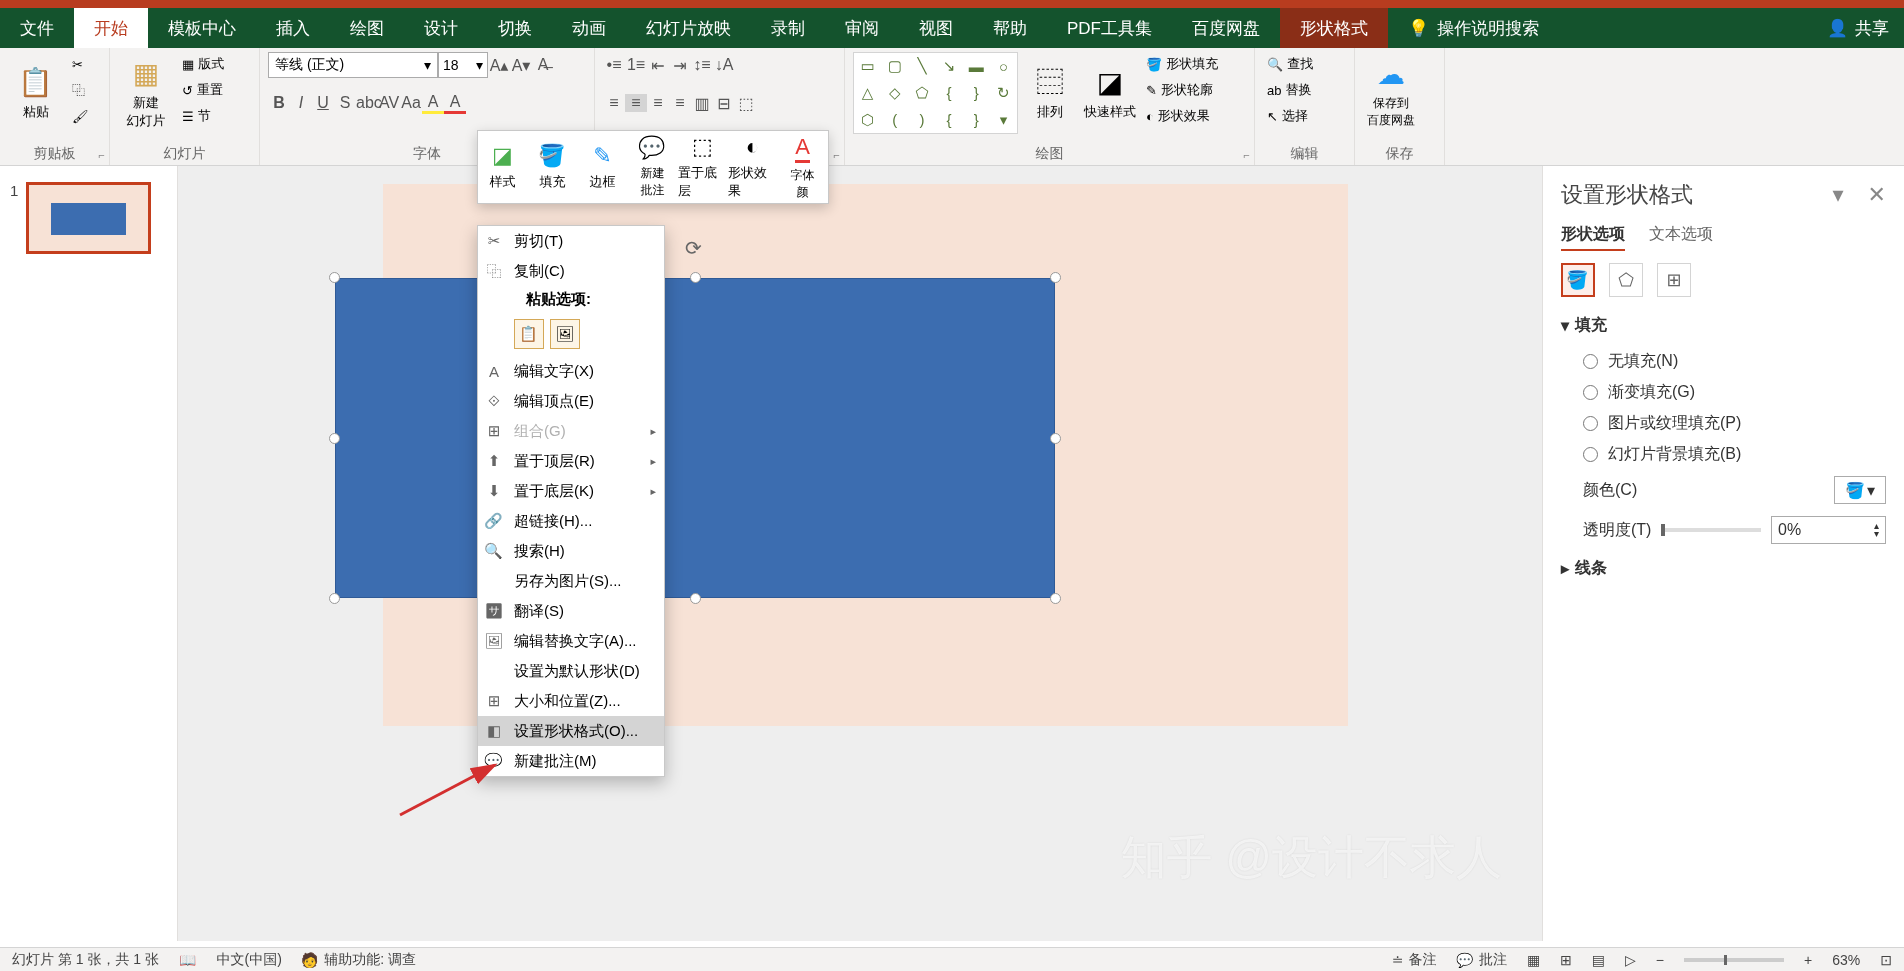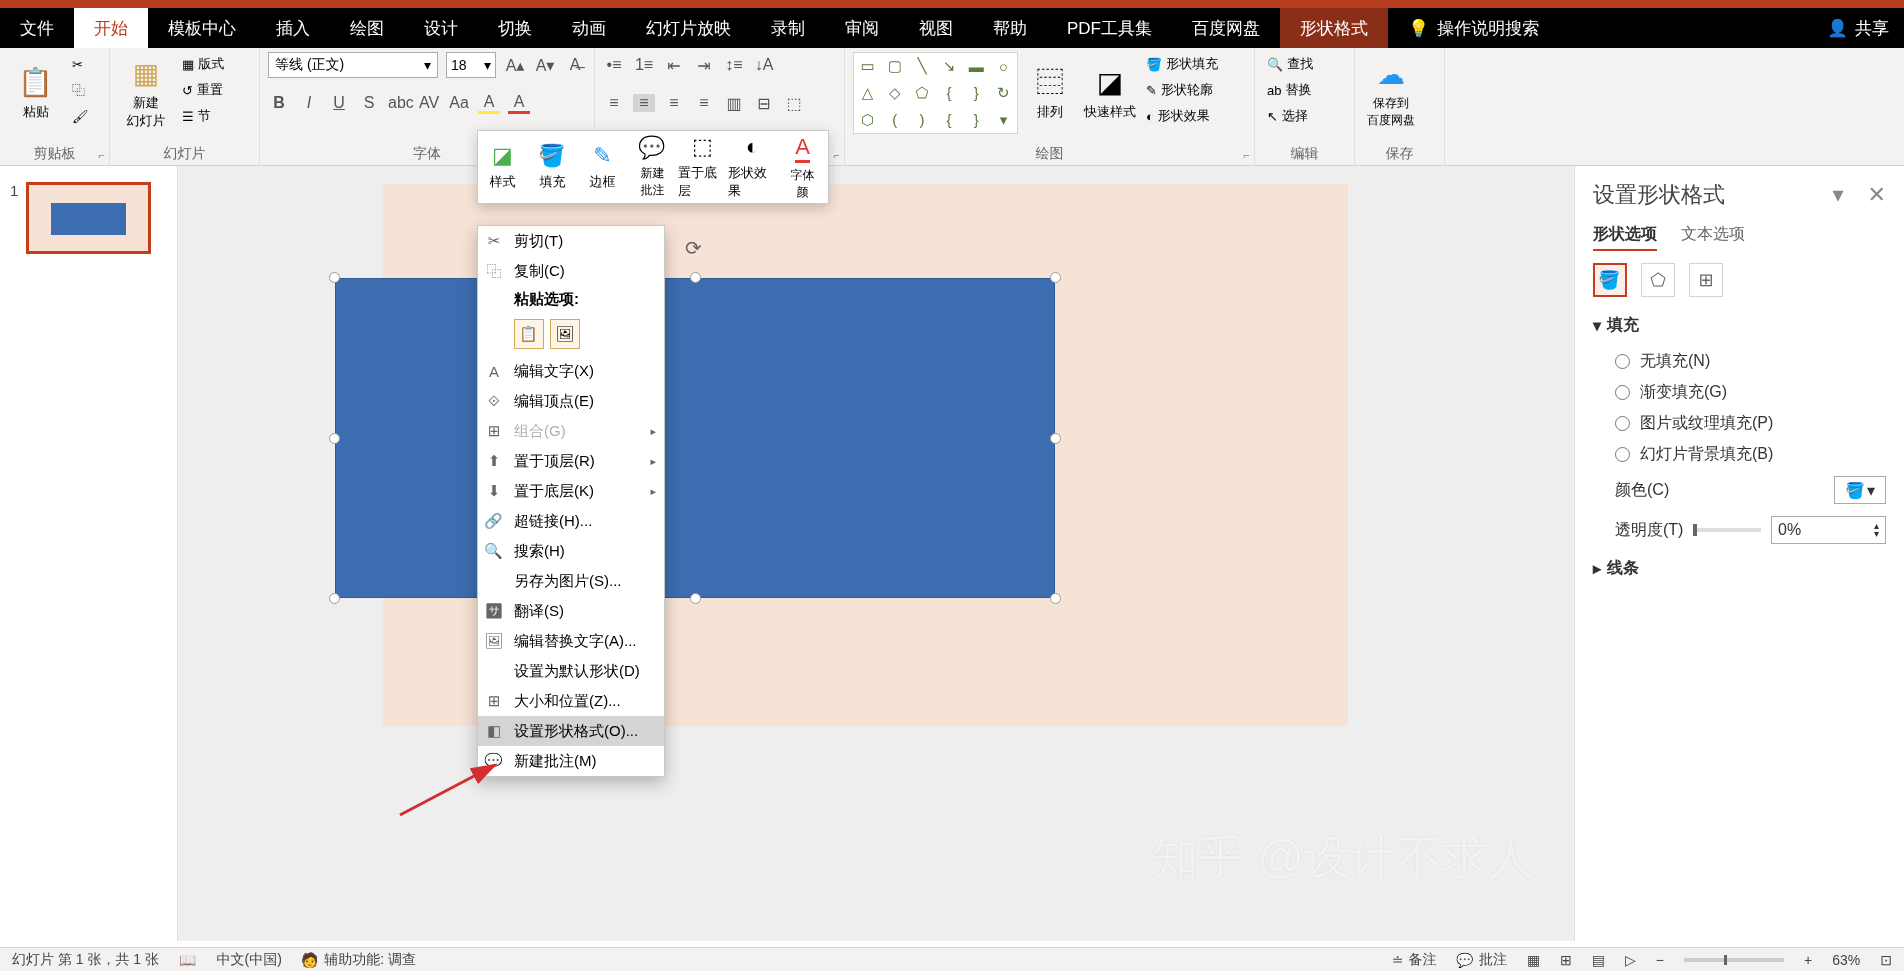--- a/index.html
+++ b/index.html
@@ -2,58 +2,58 @@
 <html><head>
 <meta charset="utf-8">
 <style>
 * { margin: 0; padding: 0; box-sizing: border-box; font-family: "Microsoft YaHei", "Segoe UI", sans-serif; }
 body { background: #fff; overflow: hidden; width: 1904px; height: 971px; position: relative; }
 
 
 .titlezone { height: 8px; background: #b83c1f; }
 
 
-.ribbon-tabs { height: 40px; background: #000000; display: flex; align-items: stretch; color: #fff; font-size: 17px; position: relative; }
+.ribbon-tabs { height: 40px; background: #14532d; display: flex; align-items: stretch; color: #fff; font-size: 17px; position: relative; }
 .ribbon-tab { padding: 0 20px; display: flex; align-items: center; cursor: pointer; }
 .ribbon-tab.active { background: #fff; color: #b83c1f; }
 .ribbon-tab.format { background: #8a2e17; }
 .tell-me { display: flex; align-items: center; gap: 8px; margin-left: 20px; color: #fff; }
 .share-btn { position: absolute; right: 15px; top: 0; height: 100%; display: flex; align-items: center; gap: 6px; }
 
 
 .ribbon { height: 118px; background: #f3f2f1; border-bottom: 1px solid #d4d4d4; display: flex; }
 .group { border-right: 1px solid #e1dfdd; padding: 4px 8px 2px 8px; display: flex; flex-direction: column; justify-content: space-between; }
 .group-label { text-align: center; font-size: 14px; color: #666; padding-top: 2px; position: relative; }
 .group-label .launcher { position: absolute; right: -4px; bottom: 2px; font-size: 11px; color: #888; }
 .group-body { flex: 1; display: flex; gap: 4px; align-items: flex-start; }
 .vcol { display: flex; flex-direction: column; gap: 2px; }
 .bigbtn { display: flex; flex-direction: column; align-items: center; justify-content: center; width: 56px; height: 82px; font-size: 13px; }
 .bigbtn .ico { font-size: 28px; margin-bottom: 4px; }
 .smbtn { font-size: 13px; display: flex; align-items: center; gap: 4px; height: 24px; padding: 0 4px; }
 .font-sel { width: 170px; height: 26px; border: 1px solid #ababab; background: #fff; font-size: 14px; padding: 0 6px; display: flex; align-items: center; justify-content: space-between; }
 .size-sel { width: 50px; height: 26px; border: 1px solid #ababab; background: #fff; font-size: 14px; padding: 0 4px; display: flex; align-items: center; justify-content: space-between; }
-.brow { display: flex; gap: 8px; align-items: center; height: 26px; }
+.brow { display: flex; gap: 0; align-items: center; height: 26px; }
 .ico-b { font-size: 16px; color: #555; width: 22px; text-align: center; }
 .shapes-gal { width: 165px; height: 82px; border: 1px solid #d4d4d4; background: #fff; display: grid; grid-template-columns: repeat(6,1fr); grid-template-rows: repeat(3,1fr); }
 .shapes-gal span { display:flex; align-items:center; justify-content:center; font-size:15px; color:#4a6; }
 .shapes-gal span:nth-child(n) { color:#5a7a3a; }
 
 
 .mini-toolbar { position: absolute; left: 477px; top: 130px; background: #fff; border: 1px solid #c8c8c8; box-shadow: 0 4px 12px rgba(0,0,0,.2); display: flex; z-index: 50; }
 .mini-btn { width: 50px; height: 72px; display: flex; flex-direction: column; align-items: center; justify-content: center; font-size: 13px; border-right: 1px solid transparent; }
 .mini-btn .ico { font-size: 22px; margin-bottom: 4px; }
 
 
 .ctx-menu { position: absolute; left: 477px; top: 225px; width: 188px; background: #fff; border: 1px solid #c8c8c8; box-shadow: 0 6px 16px rgba(0,0,0,.25); z-index: 60; font-size: 15px; }
 .ctx-item { height: 30px; display: flex; align-items: center; padding: 0 8px 0 6px; gap: 10px; position: relative; }
 .ctx-item.disabled { color: #b0b0b0; }
 .ctx-item.hover { background: #d4d4d4; }
 .ctx-item .mi { width: 20px; text-align: center; color: #666; font-size: 15px; }
 .ctx-item .arr { position: absolute; right: 8px; font-size: 11px; color: #666; }
-.ctx-label { font-weight: bold; padding-left: 36px; height: 26px; display: flex; align-items: center; }
+.ctx-label { font-weight: bold; padding-left: 48px; height: 26px; display: flex; align-items: center; }
 .ctx-paste { height: 44px; display: flex; align-items: center; padding-left: 36px; gap: 6px; }
 .ctx-paste .pico { width: 30px; height: 30px; border: 1px solid #d4a857; background: #fdf5e6; display: flex; align-items: center; justify-content: center; }
 
 
 .workspace { position: absolute; top: 166px; left: 0; right: 0; bottom: 30px; display: flex; }
 .thumbs { width: 178px; background: #fff; border-right: 1px solid #e1dfdd; padding: 16px 10px; }
 .thumb-wrap { display: flex; gap: 8px; }
 .thumb-num { font-size: 15px; color: #444; }
 .thumb { width: 125px; height: 72px; border: 3px solid #c43e1c; background: #f7e2d6; position: relative; }
 .thumb .shp { position: absolute; left: 22px; top: 18px; width: 75px; height: 32px; background: #3c6db0; }
@@ -67,21 +67,21 @@
 .h-bl { left: -6px; bottom: -6px; } .h-br { right: -6px; bottom: -6px; }
 .h-t { left: 50%; top: -6px; margin-left: -5px; } .h-b { left: 50%; bottom: -6px; margin-left: -5px; }
 .h-l { left: -6px; top: 50%; margin-top: -5px; } .h-r { right: -6px; top: 50%; margin-top: -5px; }
 .rot { position: absolute; left: 50%; top: -42px; margin-left: -10px; font-size: 20px; color: #666; }
 
 
 .red-arrow { position: absolute; left: 400px; top: 760px; z-index: 70; }
 .red-arrow svg { overflow: visible; }
 
 
-.format-panel { width: 330px; background: #fff; border-left: 1px solid #e1dfdd; padding: 14px 18px; font-size: 16px; color: #333; position: relative; }
+.format-panel { width: 362px; background: #fff; border-left: 1px solid #e1dfdd; padding: 14px 18px; font-size: 16px; color: #333; position: relative; }
 .fp-title { font-size: 22px; color: #464646; margin-bottom: 14px; display:flex; justify-content:space-between; align-items:center;}
 .fp-tabs { display: flex; gap: 24px; font-size: 16px; margin-bottom: 12px; }
 .fp-tab.active { color: #333; border-bottom: 2px solid #c43e1c; padding-bottom: 4px; font-weight: bold;}
 .fp-tab { color: #666; }
 .fp-icons { display: flex; gap: 14px; margin-bottom: 18px; }
 .fp-ico { width: 34px; height: 34px; border: 1px solid #d4d4d4; display: flex; align-items: center; justify-content: center; font-size: 18px; color: #666; }
 .fp-ico.active { border: 2px solid #c43e1c; background: #fdeee9; color: #c43e1c; }
 .fp-section { margin-bottom: 8px; }
 .fp-sec-title { font-weight: bold; margin-bottom: 10px; display: flex; align-items: center; gap: 6px; }
 .fp-radio { display: flex; align-items: center; gap: 10px; padding: 5px 0 5px 22px; }

